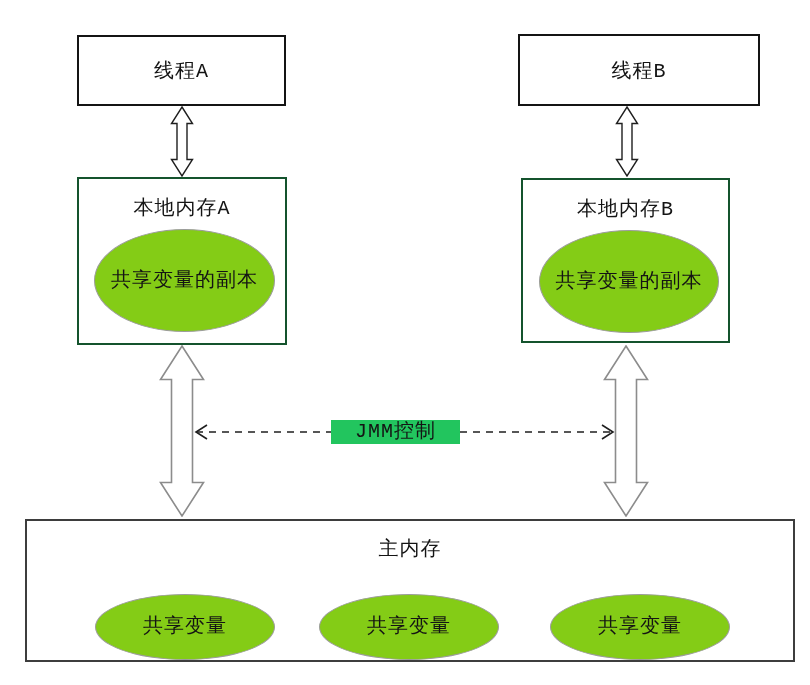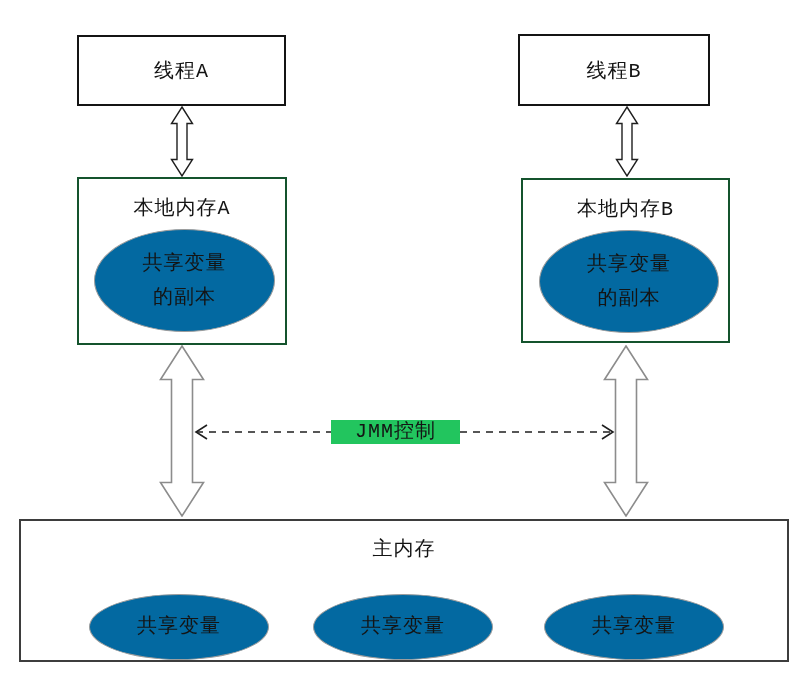--- a/index.html
+++ b/index.html
@@ -40,23 +40,23 @@
   .main-title {
     text-align: center;
     padding-top: 14px;
     font-size: 20px;
     letter-spacing: 1px;
   }
   .ellipse {
     position: absolute;
     border: 1px solid #9c9c9c;
     border-radius: 50%;
-    background: #0369a1;
+    background: #84cc16;
     display: flex;
-    flex-direction: column;
+    flex-direction: row;
     align-items: center;
     justify-content: center;
     text-align: center;
     font-size: 20px;
     line-height: 34px;
     letter-spacing: 1px;
     box-sizing: border-box;
   }
   .ellipse-flat { line-height: 24px; }
   .arrow-svg { display: block; width: 100%; height: 100%; }
@@ -74,21 +74,21 @@
 </style>
 </head>
 <body>
 
 <div class="canvas">
 
   <div class="abs thread-box" style="left:77px; top:15px; width:209px; height:71px;">
     <span>线程A</span>
   </div>
 
-  <div class="abs thread-box" style="left:518px; top:14px; width:192px; height:72px;">
+  <div class="abs thread-box" style="left:518px; top:14px; width:242px; height:72px;">
     <span>线程B</span>
   </div>
 
   <div class="abs" style="left:170px; top:86px; width:24px; height:71px;">
     <svg class="arrow-svg" viewBox="0 0 24 71">
       <polygon points="12,1 22.5,17.5 17,17.5 17,53.5 22.5,53.5 12,70 1.5,53.5 7,53.5 7,17.5 1.5,17.5" fill="#ffffff" stroke="#1f1f1f" stroke-width="1.4"></polygon>
     </svg>
   </div>
 
   <div class="abs" style="left:615px; top:86px; width:24px; height:71px;">
@@ -134,21 +134,21 @@
 
   <div class="jmm-label">JMM控制</div>
 
   <div class="abs" style="left:460px; top:402px; width:156px; height:20px;">
     <svg class="arrow-svg" viewBox="0 0 156 20">
       <line x1="0" y1="10" x2="153" y2="10" stroke="#1f1f1f" stroke-width="1.6" stroke-dasharray="7 6"></line>
       <path d="M142 3 L153 10 L142 17" fill="none" stroke="#1f1f1f" stroke-width="1.6"></path>
     </svg>
   </div>
 
-  <div class="abs main-box" style="left:19px; top:499px; width:770px; height:143px;">
+  <div class="abs main-box" style="left:25px; top:499px; width:770px; height:143px;">
     <div class="main-title">主内存</div>
     <div class="ellipse ellipse-flat" style="left:68px; top:73px; width:180px; height:66px;">
       <span>共享变量</span>
     </div>
     <div class="ellipse ellipse-flat" style="left:292px; top:73px; width:180px; height:66px;">
       <span>共享变量</span>
     </div>
     <div class="ellipse ellipse-flat" style="left:523px; top:73px; width:180px; height:66px;">
       <span>共享变量</span>
     </div>

